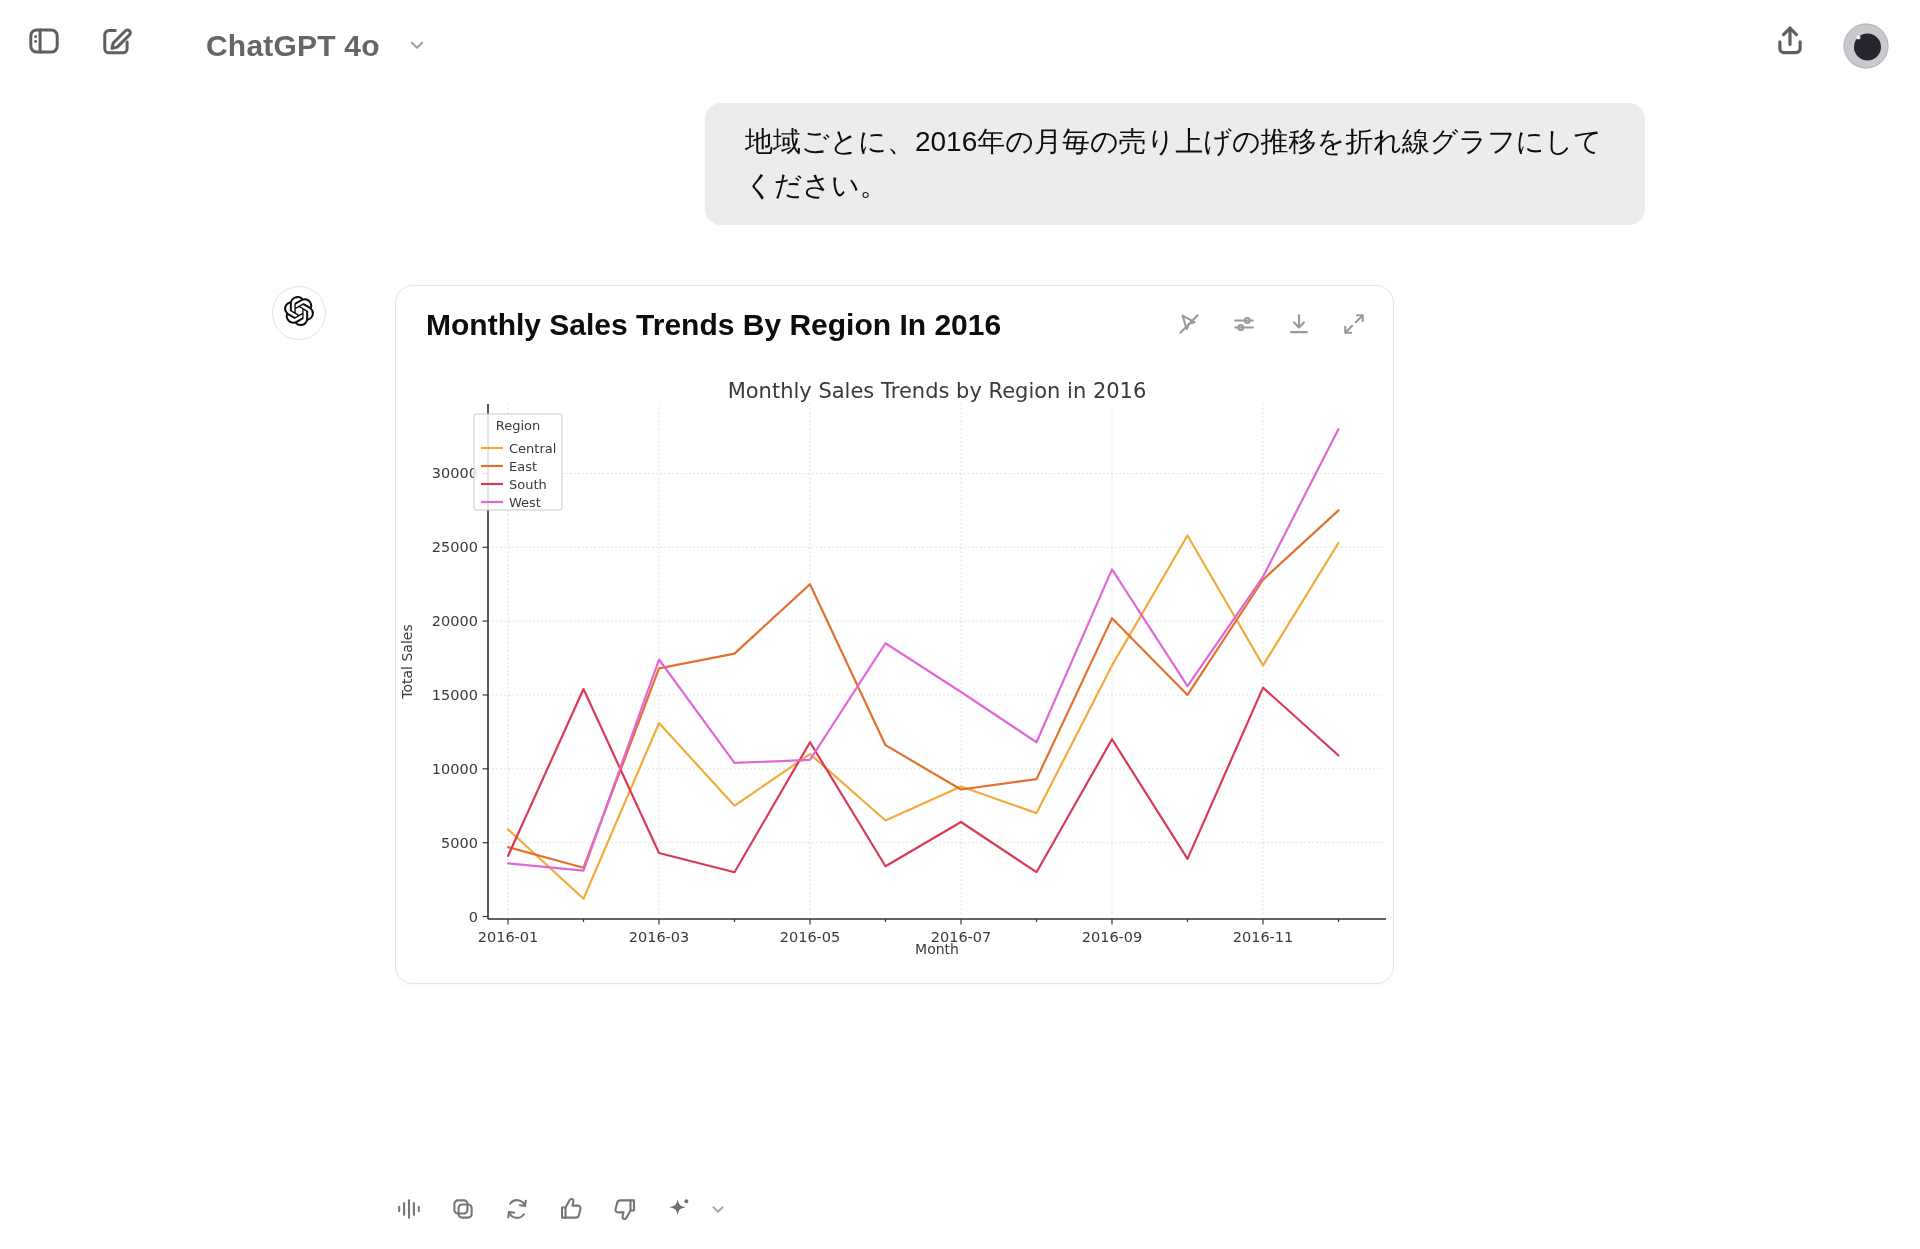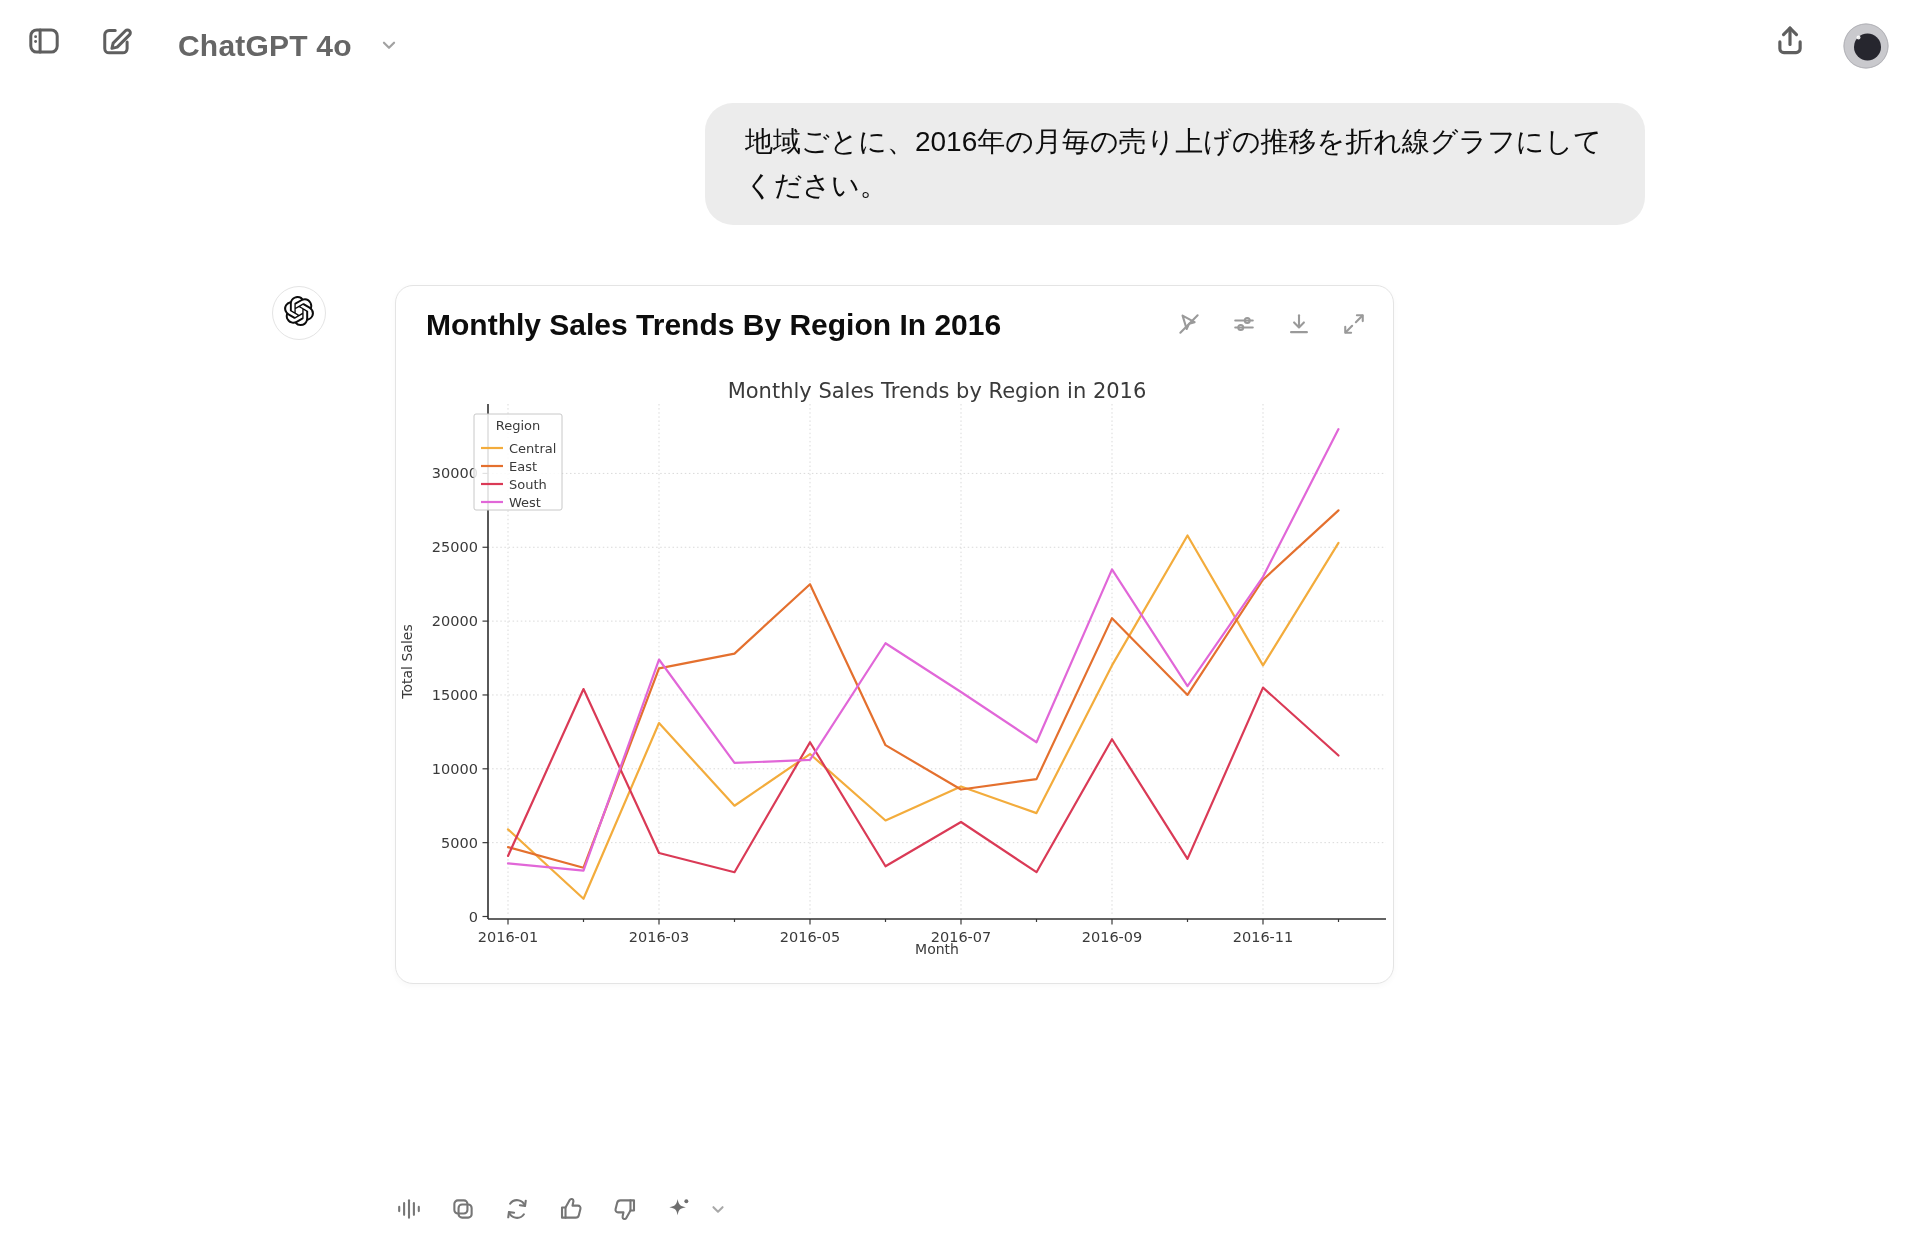--- a/index.html
+++ b/index.html
@@ -2,24 +2,24 @@
 <html><head>
 <meta charset="utf-8">
 <style>
   html,body{margin:0;padding:0;background:#fff;}
   .page{position:relative;width:1920px;height:1249px;background:#fff;overflow:hidden;
         font-family:"Liberation Sans",sans-serif;color:#0d0d0d;}
   .abs{position:absolute;}
   button{background:none;border:none;padding:0;margin:0;cursor:pointer;font-family:inherit;}
   
   .topbar-btn{display:flex;align-items:center;justify-content:center;width:44px;height:44px;border-radius:10px;}
-  .model-switcher{display:flex;align-items:center;gap:26px;height:44px;}
+  .model-switcher{display:flex;align-items:center;gap:26px;height:44px;margin-left:28px;}
   .model-label{font-size:30px;font-weight:600;color:#666;letter-spacing:.2px;}
   
-  .bubble{background:#ececec;border-radius:28px;padding:17px 40px;box-sizing:border-box;
+  .bubble{background:#ececec;border-radius:16px;padding:17px 40px;box-sizing:border-box;
           width:940px;font-size:28px;line-height:44px;color:#0d0d0d;}
   
   .avatar-ring{width:52px;height:52px;border:1.5px solid #e4e4e4;border-radius:50%;
                display:flex;align-items:center;justify-content:center;background:#fff;}
   .card{left:395px;top:285px;width:997px;height:697px;border:1.5px solid #e4e4e4;border-radius:18px;
         background:#fff;box-shadow:0 2px 6px rgba(0,0,0,.03);}
   .card-head{position:absolute;left:30px;right:22px;top:22px;display:flex;align-items:center;justify-content:space-between;}
   .card-title{font-size:30px;font-weight:700;color:#0d0d0d;}
   .card-toolbar{display:flex;align-items:center;gap:21px;}
   .tool-btn{width:34px;height:34px;display:flex;align-items:center;justify-content:center;border-radius:8px;}

